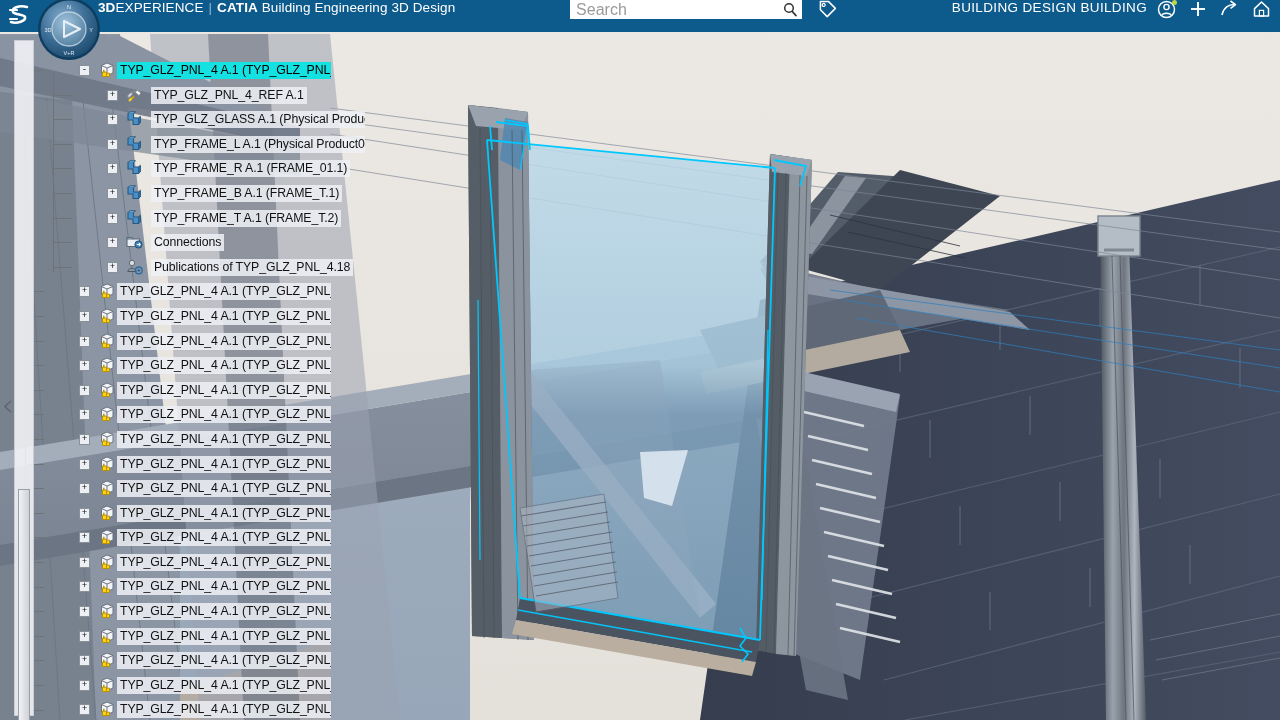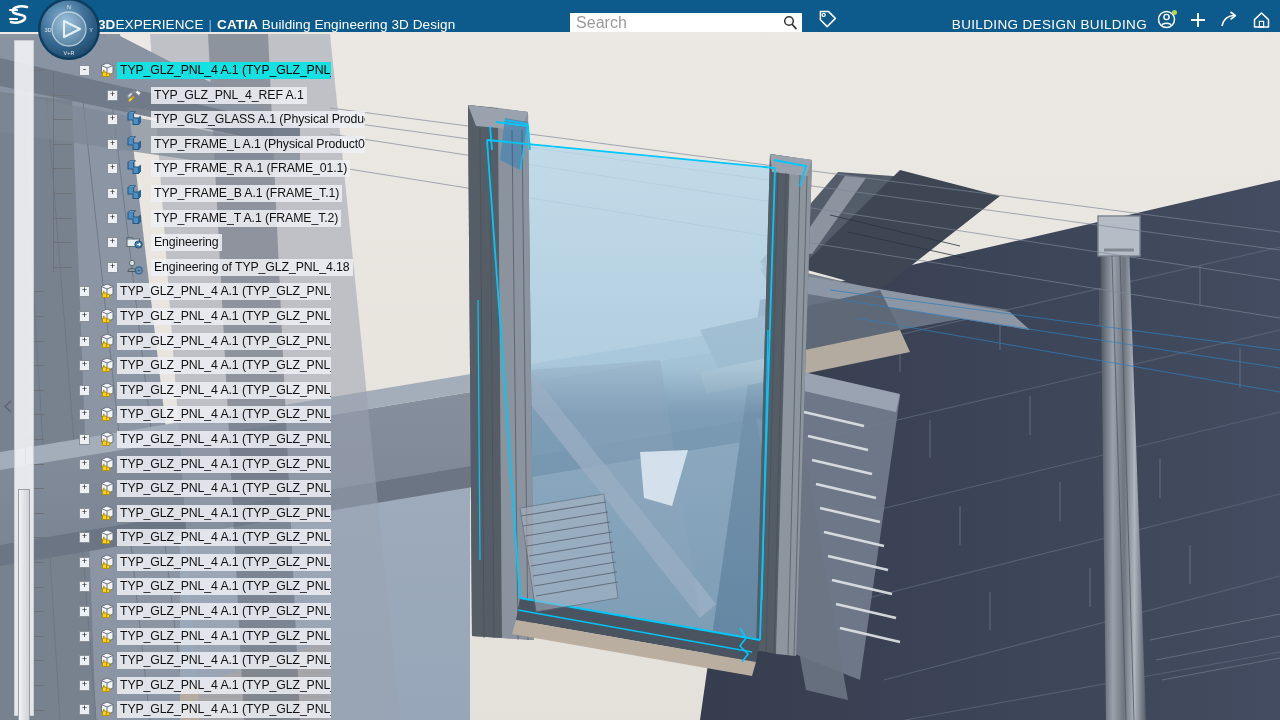--- a/index.html
+++ b/index.html
@@ -15,21 +15,21 @@
     position:absolute; left:0; top:0; width:1280px; height:720px;
     background:#e9e5e0;
     overflow:hidden;
   }
   #viewport svg { display:block; }
 
   
   #header {
     position:absolute; left:0; top:0; width:1280px; height:32px;
     background:#0d5a8c;
-    display:flex; align-items:flex-end;
+    display:flex; align-items:flex-start;
     z-index:40;
     font-size:13px; color:#ffffff;
   }
   #ds-logo {
     width:42px; height:32px; position:relative; flex:none;
   }
   #ds-logo svg { position:absolute; left:8px; top:4px; }
   .compass-slot { width:52px; flex:none; }
   #brand {
     margin-left:4px; white-space:nowrap;
@@ -437,31 +437,31 @@
       <div class="n-label">TYP_FRAME_T A.1 (FRAME_T.2)</div>
     </div>
     <div class="node d1">
       <div class="expander">+</div>
       <div class="n-icon"><svg width="19" height="18" viewBox="0 0 19 18">
           <path d="M2 4.5 L7 4.5 L8.3 6 L14.5 6 L14.5 13.5 L2 13.5 Z" fill="#e9eef3" stroke="#5d6b78" stroke-width="1.1"></path>
           <path d="M2 4.5 L7 4.5 L8.3 6 L2 6 Z" fill="#b9c6d2" stroke="#5d6b78" stroke-width="1"></path>
           <circle cx="13.5" cy="11.5" r="3.6" fill="#3d82b8" stroke="#1f5277" stroke-width="1"></circle>
           <path d="M11.8 11.5 L15.2 11.5 M13.9 10 L15.2 11.5 L13.9 13" fill="none" stroke="#ffffff" stroke-width="1.1"></path>
         </svg></div>
-      <div class="n-label">Engineering</div>
+      <div class="n-label">Connections</div>
     </div>
     <div class="node d1">
       <div class="expander">+</div>
       <div class="n-icon"><svg width="19" height="18" viewBox="0 0 19 18">
           <circle cx="7" cy="5" r="2.7" fill="#d8dde3" stroke="#626a74" stroke-width="1"></circle>
           <path d="M2.8 13.5 C3.4 9.2, 10.6 9.2, 11.2 13.5 Z" fill="#8d97a2" stroke="#4f5862" stroke-width="1"></path>
           <circle cx="13.8" cy="12.4" r="3.4" fill="none" stroke="#2f6c9c" stroke-width="1.4"></circle>
           <path d="M12.2 12.4 L15.4 12.4 M13.8 10.8 L13.8 14" fill="none" stroke="#2f6c9c" stroke-width="1.1"></path>
         </svg></div>
-      <div class="n-label">Engineering of TYP_GLZ_PNL_4.18</div>
+      <div class="n-label">Publications of TYP_GLZ_PNL_4.18</div>
     </div>
     <div class="node d0">
       <div class="expander">+</div>
       <div class="n-icon"><svg width="19" height="18" viewBox="0 0 19 18">
           <path d="M3.5 4.5 L9 2 L15 4.5 L15 12 L9 14.6 L3.5 12 Z" fill="#f2f4f7" stroke="#6d7480" stroke-width="1"></path>
           <path d="M3.5 4.5 L9 7 L15 4.5" fill="none" stroke="#6d7480" stroke-width="1"></path>
           <path d="M9 7 L9 14.6" fill="none" stroke="#6d7480" stroke-width="1"></path>
           <path d="M4.5 11 L8.5 11 L8.5 15.5 L4.5 15.5 Z" fill="#ffd21a" stroke="#b38f00" stroke-width="0.9"></path>
           <path d="M8.5 12.2 L11.5 12.2 L11.5 15.5 L8.5 15.5 Z" fill="#ffd21a" stroke="#b38f00" stroke-width="0.9"></path>
           <path d="M5.8 8.8 L5.8 11.2" fill="none" stroke="#b38f00" stroke-width="1.4"></path>

